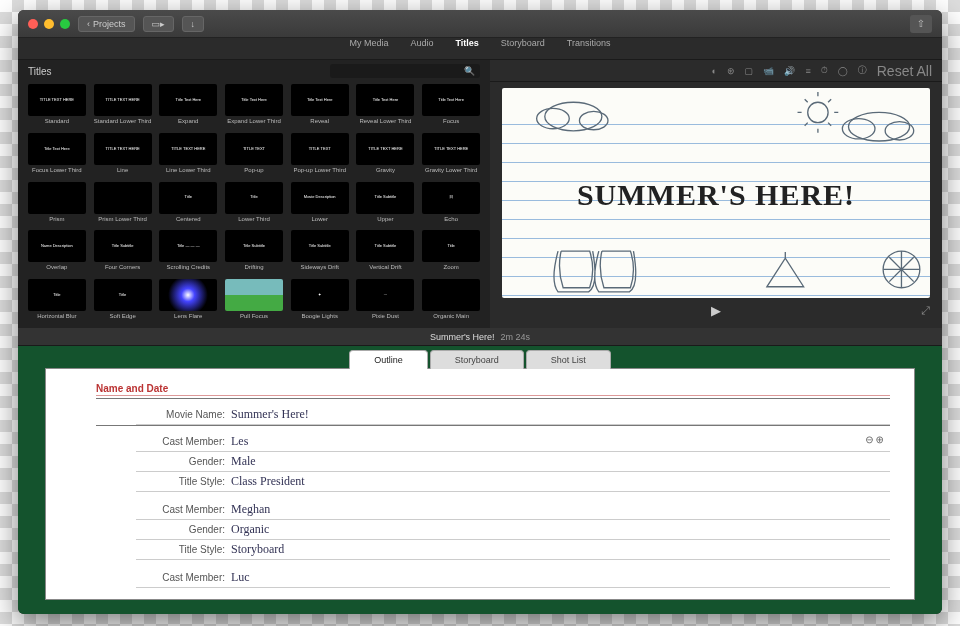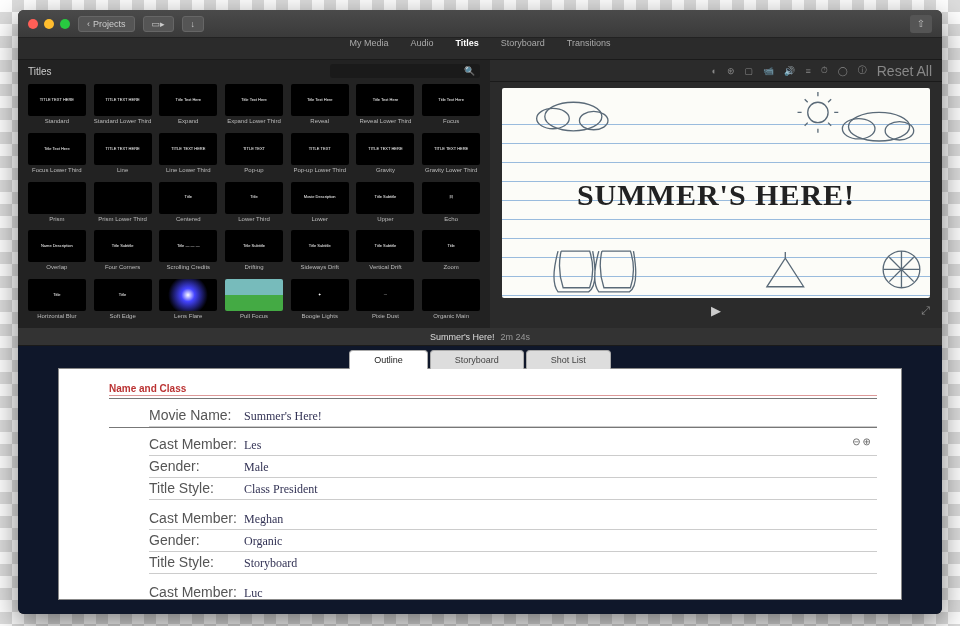--- a/index.html
+++ b/index.html
@@ -28,29 +28,29 @@
 .preview-tools{height:22px;display:flex;align-items:center;gap:10px;padding:0 10px;font-size:9px;color:#888;border-bottom:1px solid #1a1a1a}
 .preview-tools .reset{margin-left:auto;font-size:14px}
 .canvas{margin:6px 12px 0;height:210px;background:#fcfcf8;border-radius:2px;position:relative;overflow:hidden}
 .paper-lines{position:absolute;inset:18px 0 0;background:repeating-linear-gradient(to bottom,transparent 0,transparent 18px,#9bd 18px,#9bd 19px)}
 .sketch{position:absolute;inset:0}
 .title-text{position:absolute;top:90px;width:100%;text-align:center;font-family:"Marker Felt","Comic Sans MS",cursive;font-size:30px;font-weight:700;color:#222;letter-spacing:1px}
 .play-bar{height:24px;display:flex;align-items:center;justify-content:center;color:#ccc;position:relative}
 .play-bar .fs{position:absolute;right:12px;font-size:11px;color:#888}
 .proj-bar{height:18px;background:#333;display:flex;align-items:center;justify-content:center;font-size:9px;color:#999;gap:6px;border-bottom:1px solid #1a1a1a}
 .proj-bar .pn{color:#ddd}
-.lower{flex:1;background:#0f172a;padding:4px 40px 0;overflow:hidden}
+.lower{flex:1;background:#14532d;padding:4px 27px 0;overflow:hidden}
 .tabs{display:flex;justify-content:center;gap:0;margin-bottom:-1px;position:relative;z-index:2}
 .tab{font-size:9px;padding:4px 24px;background:#ddd;color:#444;border:1px solid #aaa;border-bottom:none;border-radius:4px 4px 0 0;margin:0 1px}
 .tab.active{background:#fff;color:#222;font-weight:500}
 .sheet{background:#fff;height:232px;border:1px solid #888;overflow-y:auto;padding:10px 24px 10px 50px;font-family:"Courier New",monospace;font-size:10px;color:#333;position:relative}
 .section-head{color:#b33;font-weight:600;font-size:10px;margin:4px 0 2px;border-bottom:1px solid #d99;padding-bottom:1px}
 .hr-black{border:none;border-top:1px solid #777;margin-bottom:6px}
 .field-row{display:flex;align-items:baseline;border-bottom:1px solid #ccc;padding:2px 0;margin-left:40px;position:relative}
-.field-label{width:95px;color:#555;font-size:14px;padding-right:6px}
+.field-label{width:95px;text-align:right;color:#555;font-size:10px;padding-right:6px}
 .field-value{font-family:"Brush Script MT","Lucida Handwriting",cursive;font-size:12px;color:#335}
 .row-icons{position:absolute;right:4px;top:2px;font-size:10px;color:#666;letter-spacing:2px}
 .group-gap{height:8px}
 </style>
 </head>
 <body>
 
 <div class="window">
   <div class="titlebar">
     <div class="traffic">
@@ -273,21 +273,21 @@
     <span>2m 24s</span>
   </div>
 
   <div class="lower">
     <div class="tabs" id="ltabs">
         <div class="tab active">Outline</div>
         <div class="tab">Storyboard</div>
         <div class="tab">Shot List</div>
       </div>
     <div class="sheet">
-      <div class="section-head">Name and Class</div>
+      <div class="section-head">Name and Date</div>
       <hr class="hr-black">
       <div class="field-row">
         <div class="field-label">Movie Name:</div>
         <div class="field-value">Summer's Here!</div>
       </div>
       <hr class="hr-black">
       <div id="cast">
           <div class="field-row">
             <div class="field-label">Cast Member:</div>
             <div class="field-value">Les</div>

